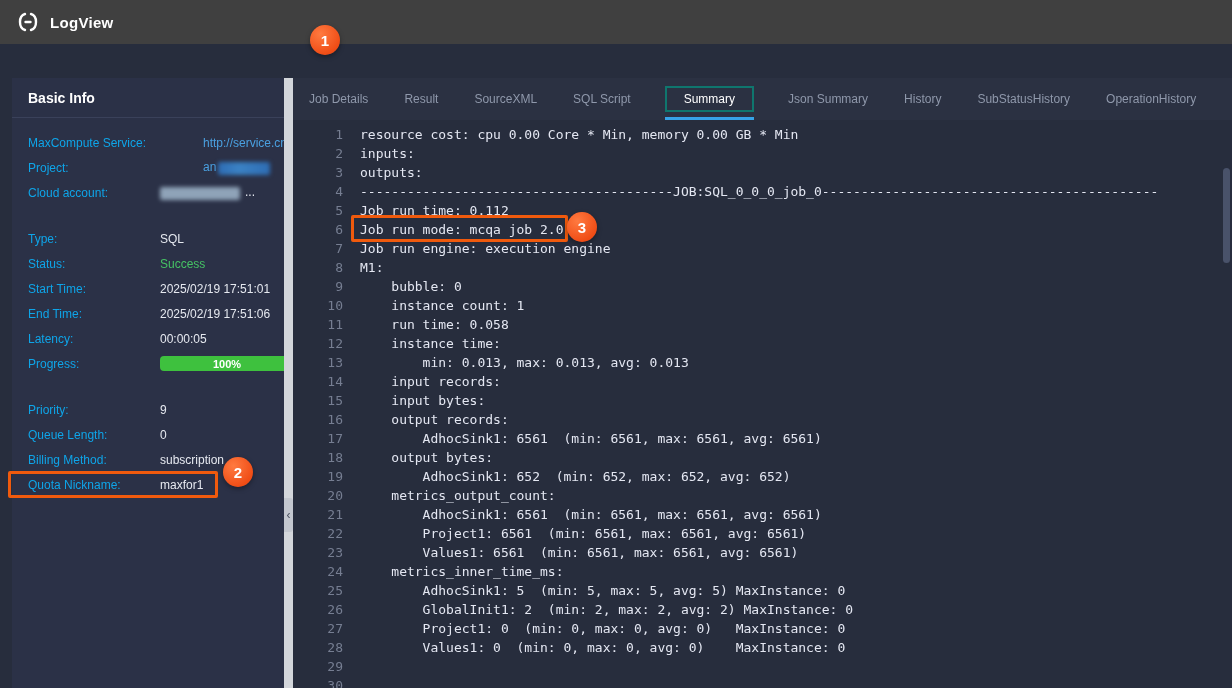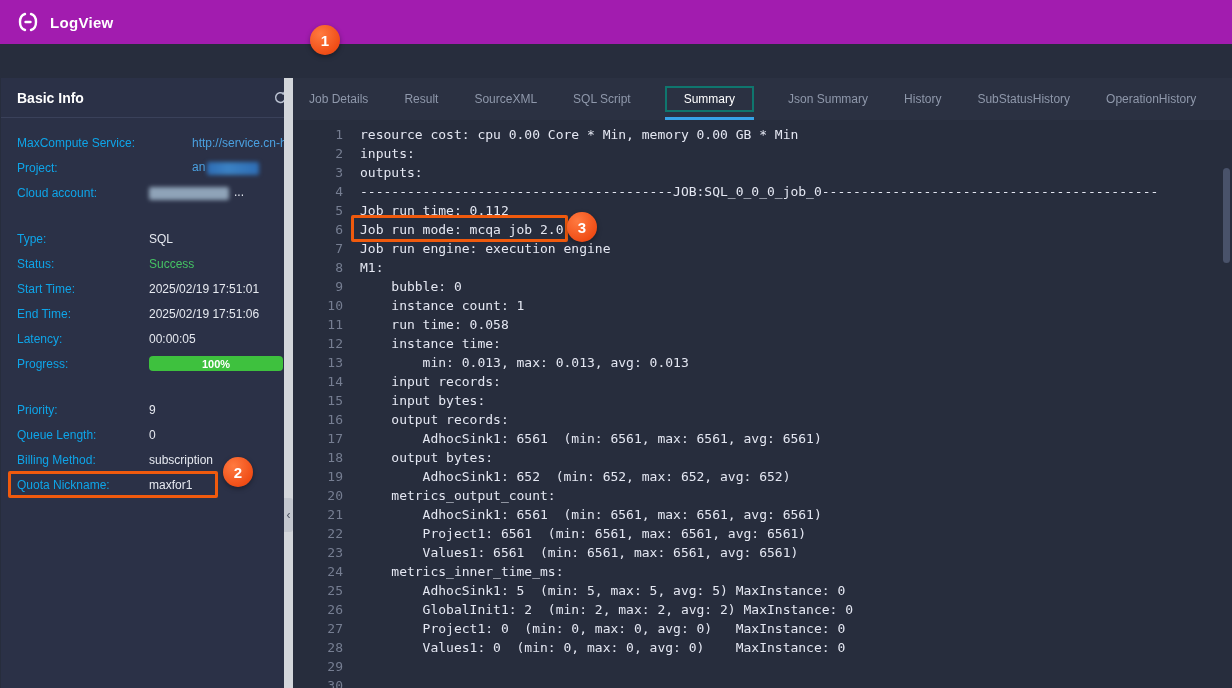--- a/index.html
+++ b/index.html
@@ -2,37 +2,37 @@
 <html><head>
 <meta charset="utf-8">
 <style>
   * { box-sizing: border-box; margin: 0; padding: 0; }
   html, body { width: 1232px; height: 688px; overflow: hidden; background:#272d3d;
     font-family: "Liberation Sans", sans-serif; }
   #app { position: relative; width: 1232px; height: 688px; overflow: hidden; }
 
   
   .top-header { position:absolute; left:0; top:0; width:1232px; height:44px;
-    background:#a21caf; display:flex; align-items:center; padding-left:16px; }
+    background:#404040; display:flex; align-items:center; padding-left:16px; }
   .logo { width:24px; height:24px; margin-right:10px; }
   .app-title { color:#ffffff; font-size:15px; font-weight:bold; letter-spacing:.3px; }
 
   
   .breadcrumb-bar { position:absolute; left:0; top:44px; width:1232px; height:34px;
     background:#e9ebee; border-bottom:1px solid #d5d8dc; }
   .bc-redact { position:absolute; left:150px; top:7px; width:76px; height:20px; border-radius:2px;
     background:linear-gradient(90deg,#58909c,#2f6f80 30%,#7fb0ba 60%,#356f7e);
     filter: blur(3px); }
   .bc-link { position:absolute; left:226px; top:3px; display:inline-block;
     border:3px solid #f05a0d; padding:3px 6px; color:#3f8fd6; font-size:13px;
     text-decoration:none; background:transparent; }
   .bc-sep { position:absolute; left:294px; top:10px; color:#3f8fd6; font-size:13px; }
 
   
-  .sidebar { position:absolute; left:1px; top:78px; width:304px; bottom:0;
+  .sidebar { position:absolute; left:12px; top:78px; width:304px; bottom:0;
     background:#2b3147; color:#e6e9f0; }
   .panel-header { height:40px; display:flex; align-items:center; justify-content:space-between;
     padding:0 16px; border-bottom:1px solid #3a415a; }
   .panel-title { color:#ffffff; font-size:14px; font-weight:bold; }
   .refresh-btn { width:18px; height:18px; cursor:pointer; display:flex; align-items:center; justify-content:center; }
   .rows { padding-top:12px; }
   .info-row { display:flex; align-items:center; height:25px; padding-left:16px; font-size:12px; }
   .row-spacer { height:21px; }
   .info-label { width:132px; flex:none; color:#0ea5e9; }
   .info-value { color:#e6e9f0; white-space:nowrap; }

